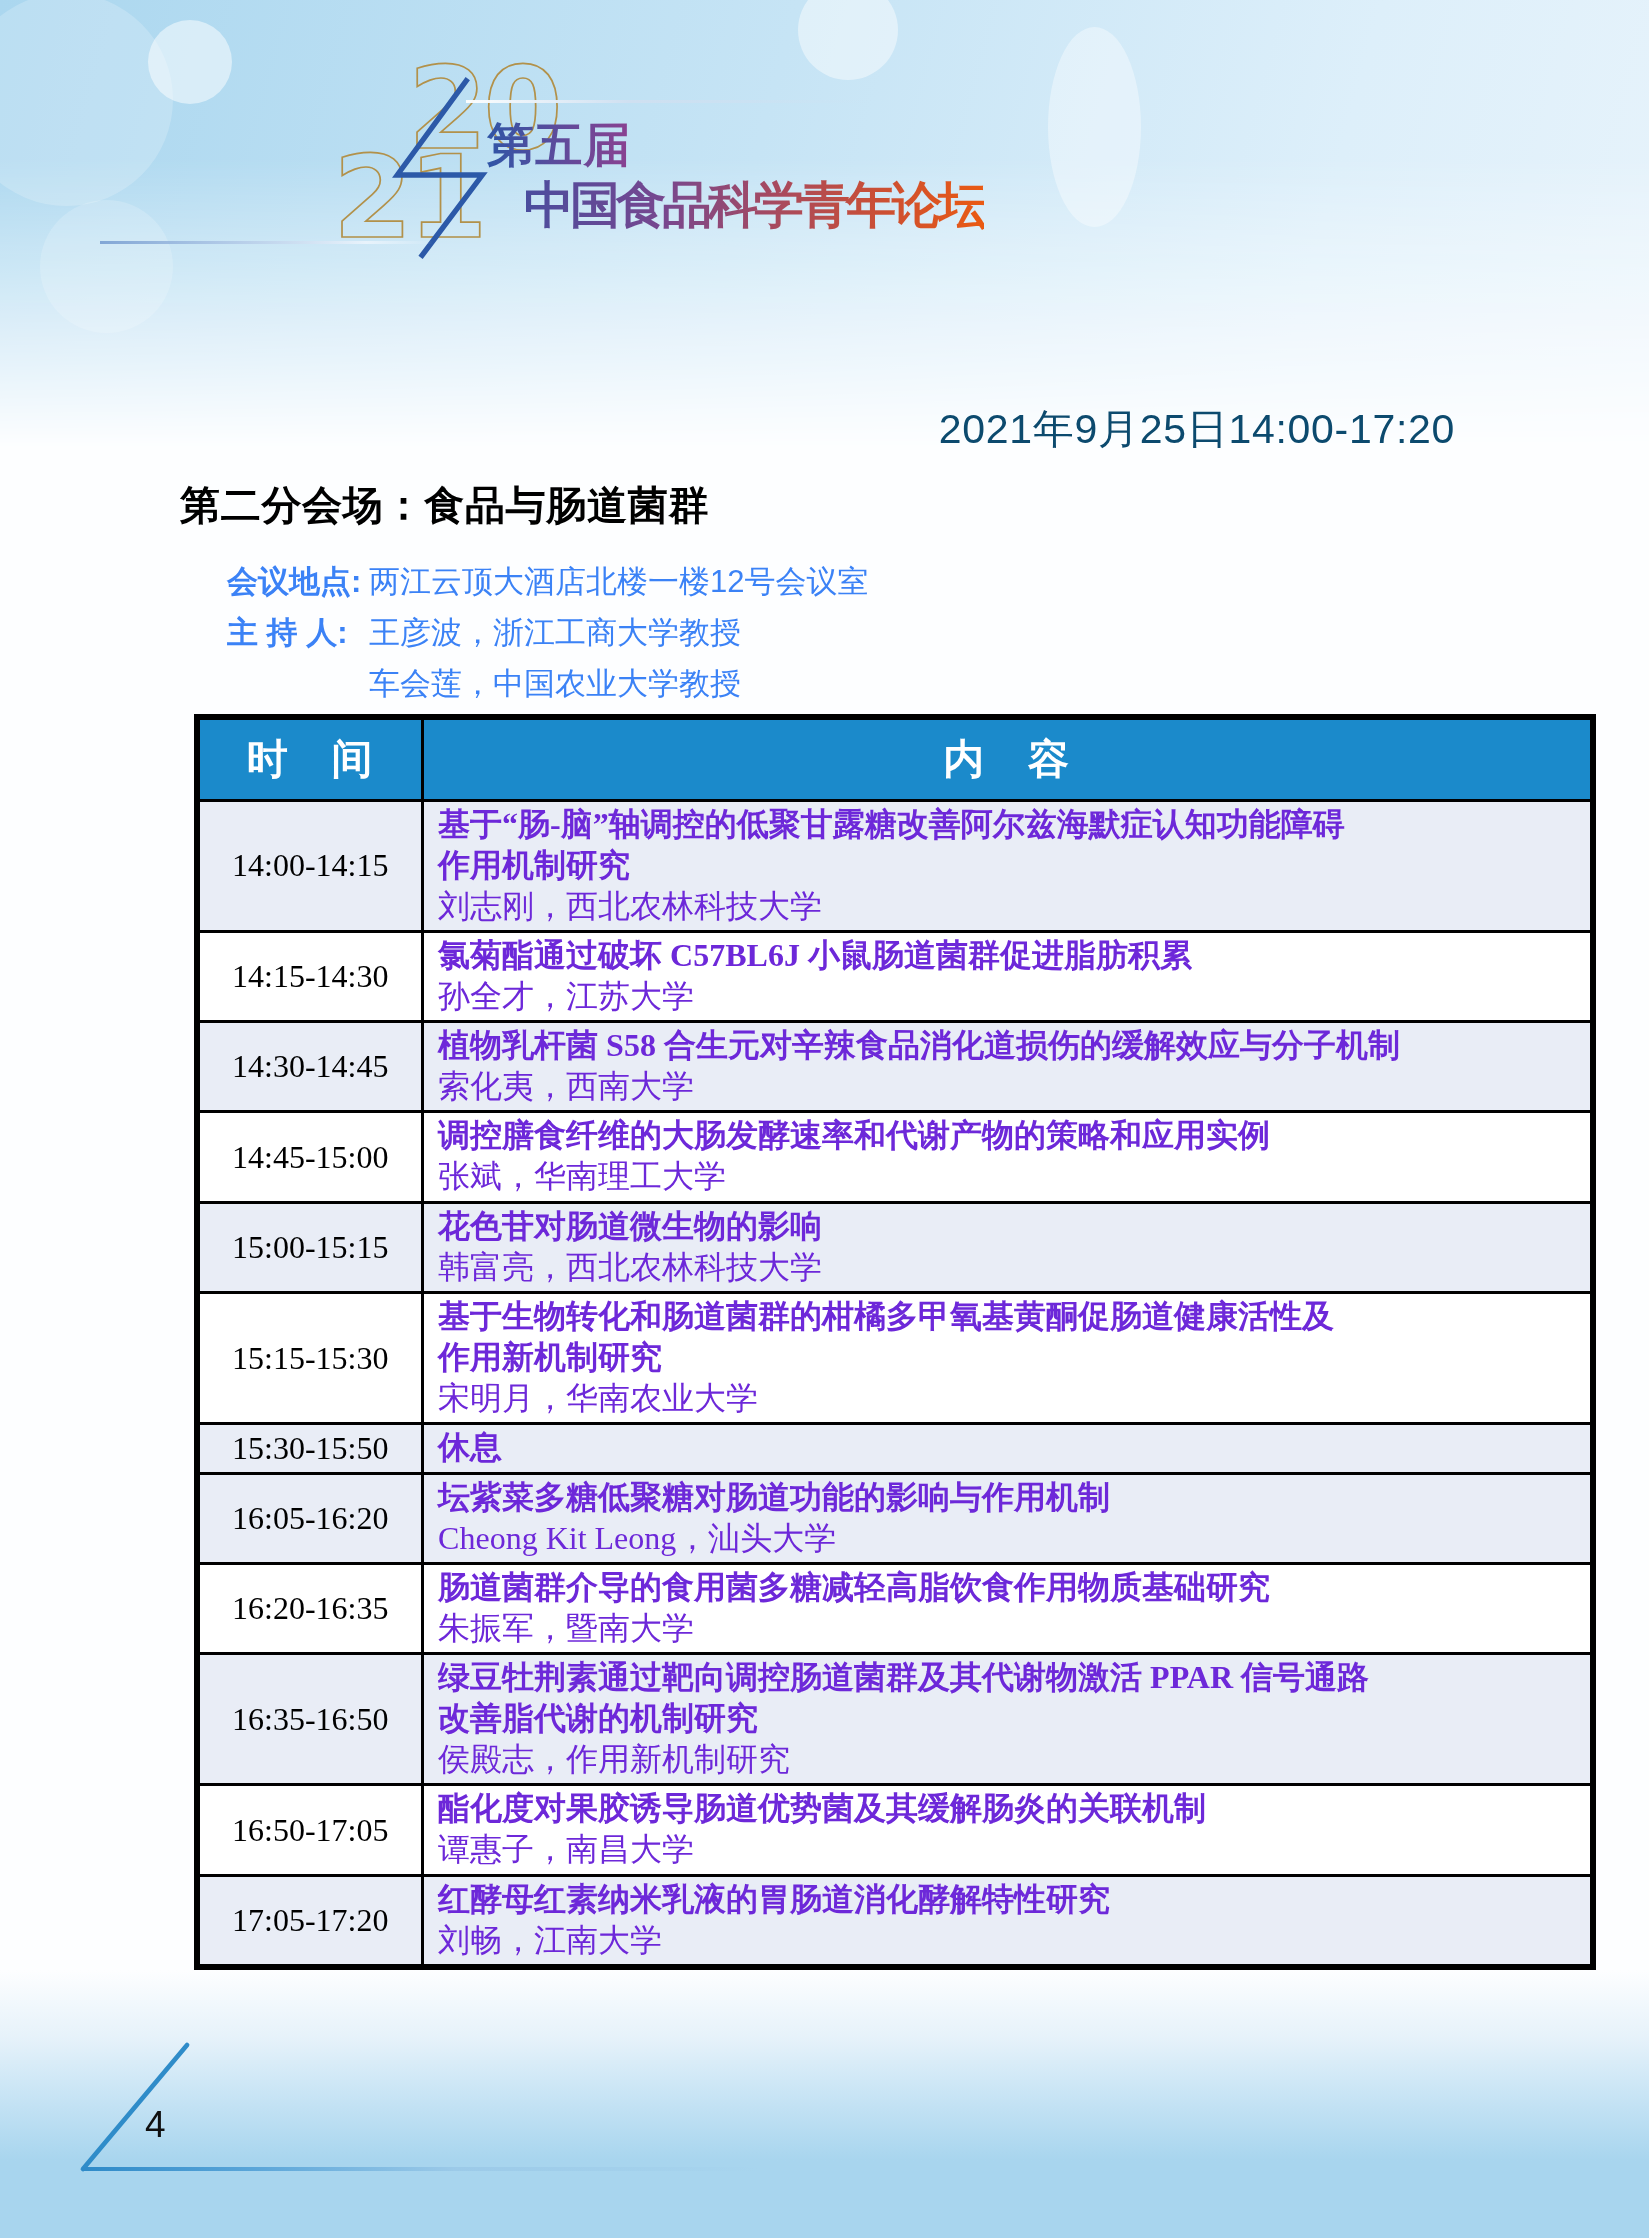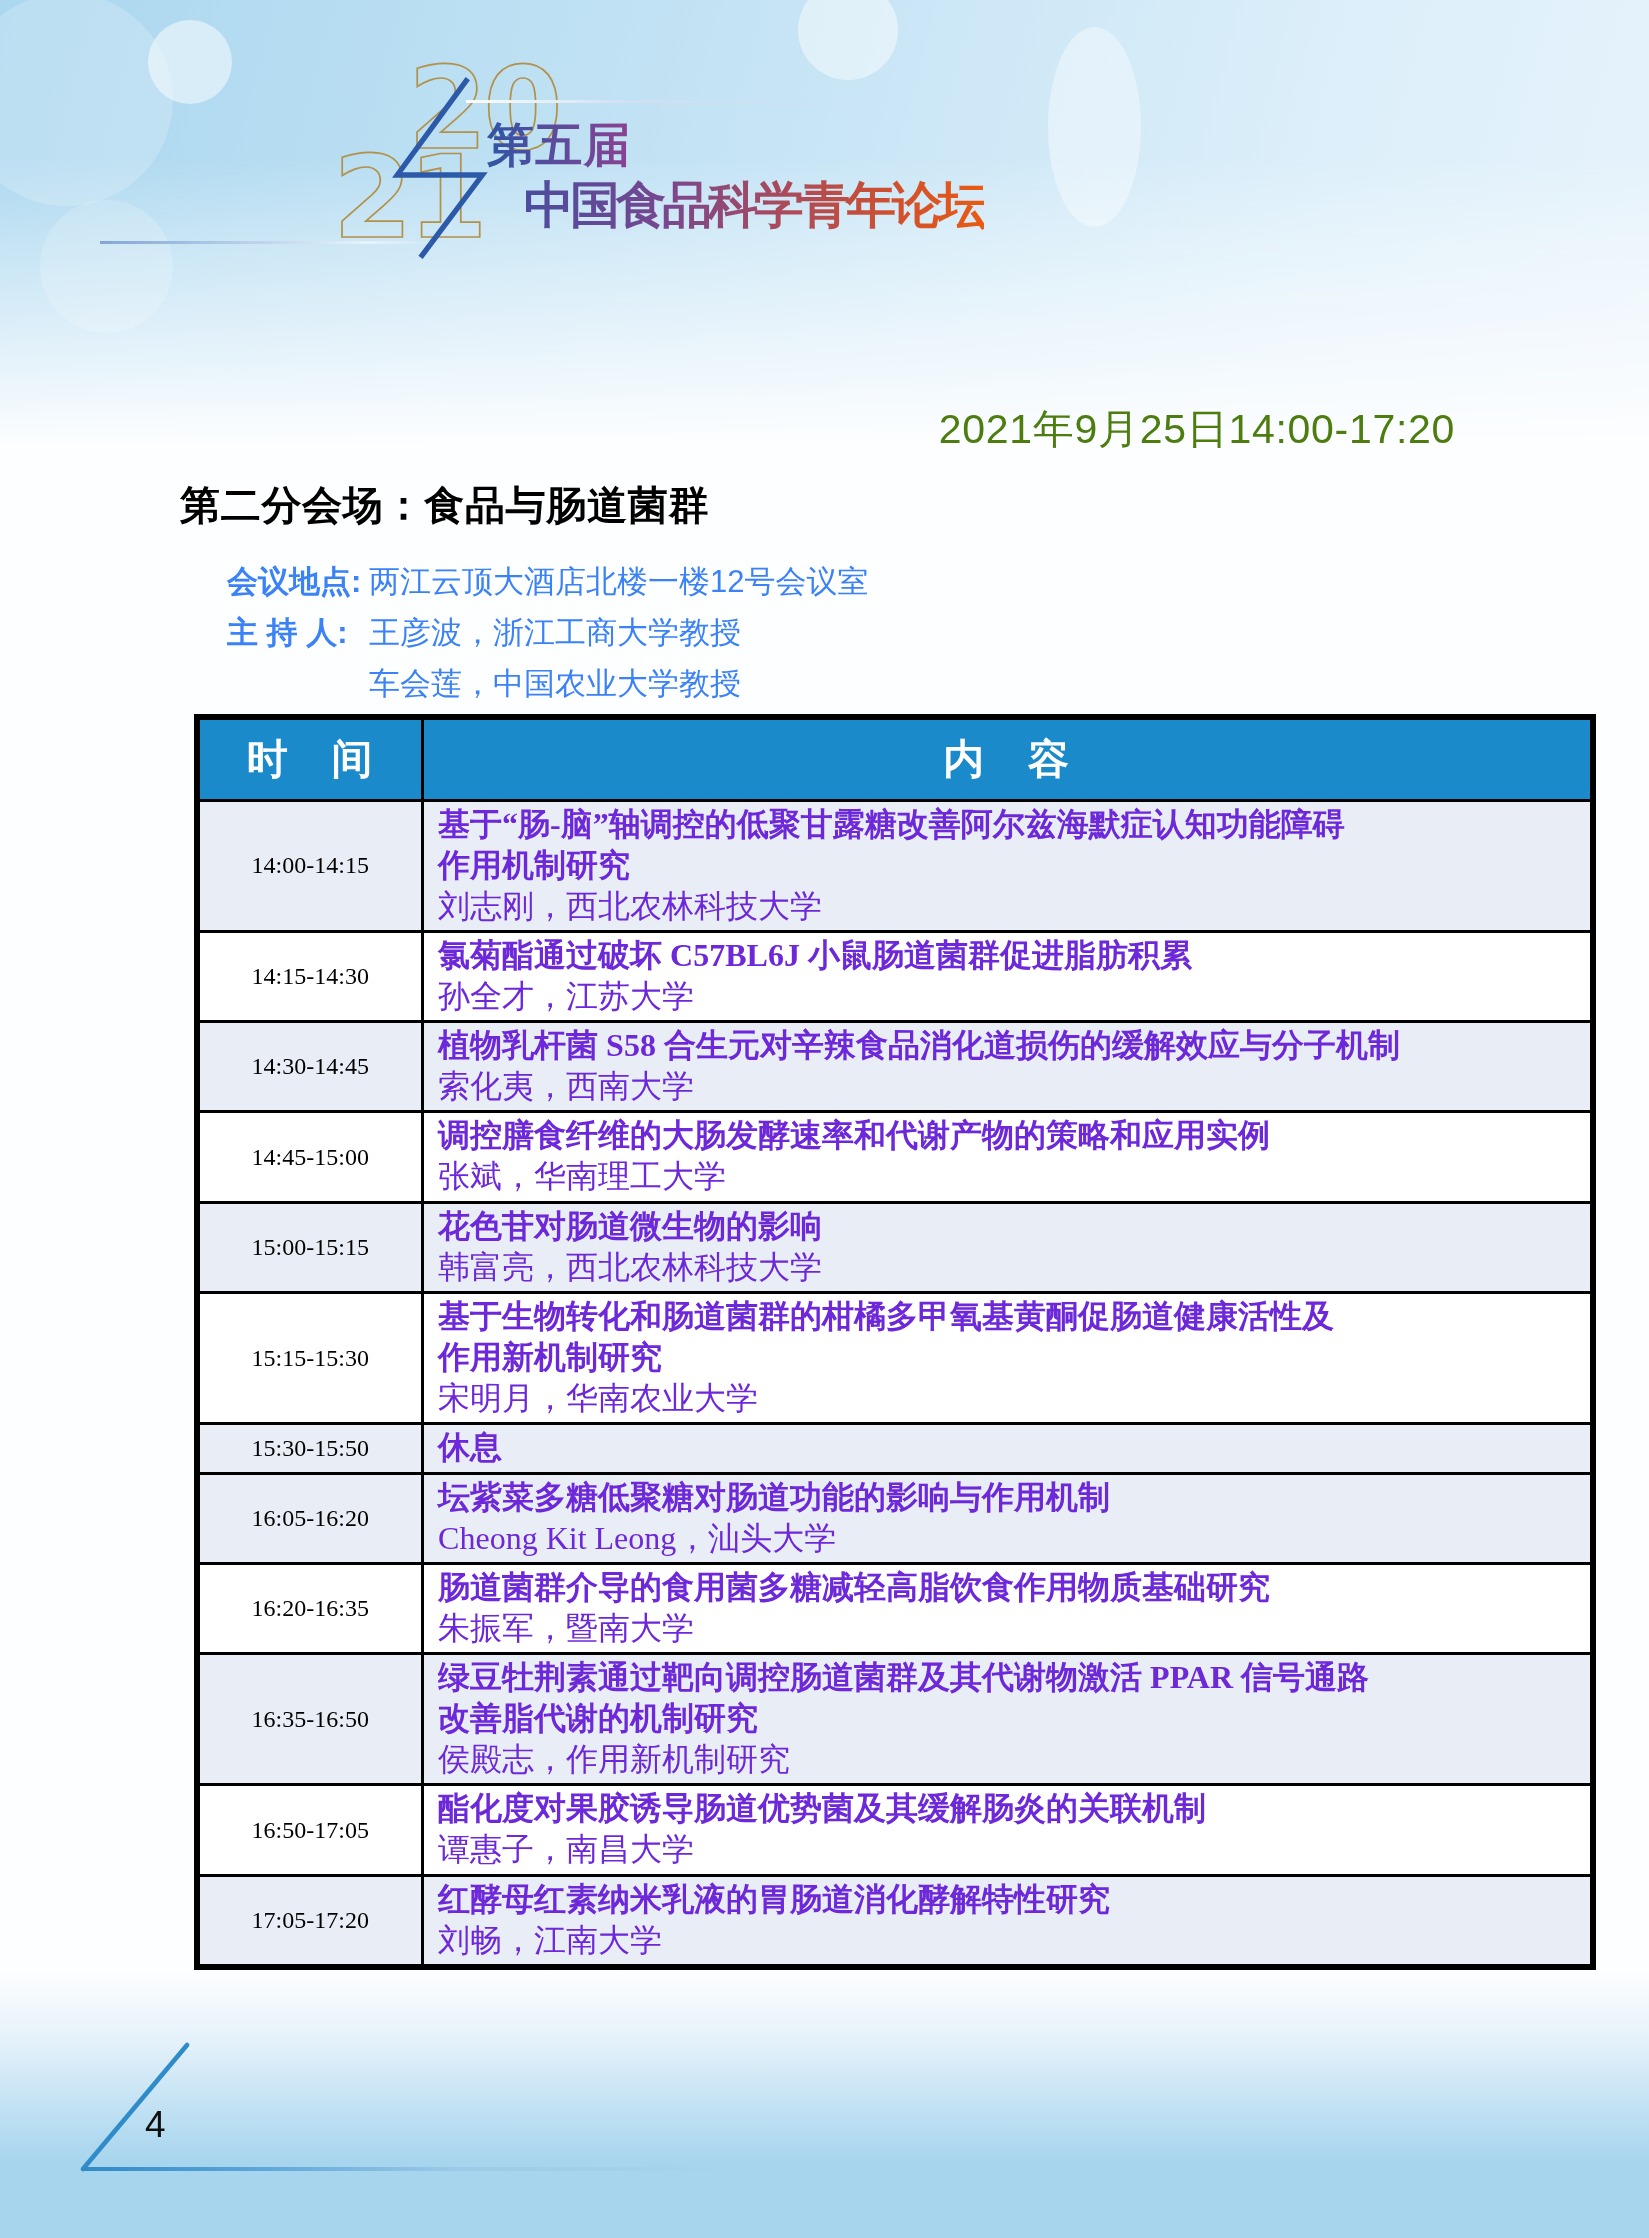--- a/index.html
+++ b/index.html
@@ -68,21 +68,21 @@
   .logo-forum{
     position:absolute;left:524px;top:172px;
     font-size:50px;font-weight:700;letter-spacing:-4px;
     background:linear-gradient(90deg,#4a4d9e 0%,#77478f 30%,#a84a5e 55%,#cc4f33 78%,#ea5a12 100%);
     -webkit-background-clip:text;background-clip:text;color:transparent;
   }
 
   
   .date-line{
     position:absolute;right:194px;top:402px;
-    font-size:41px;color:#4d7c0f;letter-spacing:0.7px;
+    font-size:41px;color:#0c4a6e;letter-spacing:0.7px;
   }
   .section-title{
     position:absolute;left:180px;top:478px;
     font-size:40px;font-weight:800;color:#000;letter-spacing:0.7px;
   }
   .meta{
     position:absolute;left:180px;top:556px;
     font-size:31px;color:#3b82f6;margin-left:47px;
   }
   .meta-row{display:flex;height:51px;align-items:center;}
@@ -98,21 +98,21 @@
   }
   table.schedule th,table.schedule td{border:3.3px solid #000;}
   th.h-time,th.h-content{
     background:var(--header-blue);color:#fff;
     font-size:41px;font-weight:700;height:83px;
     text-align:center;vertical-align:middle;letter-spacing:1.3px;
   }
   th.h-time{width:225px;}
   td.time{
     font-family:"Liberation Serif",serif;
-    font-size:24px;text-align:center;vertical-align:middle;
+    font-size:32px;text-align:center;vertical-align:middle;
     white-space:nowrap;color:#000;
   }
   td.content{
     font-family:"Liberation Serif",serif;
     font-size:32px;line-height:41px;
     padding:2px 13.3px 3.3px 14.6px;vertical-align:middle;color:#6d28d9;
   }
   td.content .title{font-weight:700;white-space:pre-line;}
   td.content .speaker{font-weight:400;}
   tr.shaded td{background:var(--row-shaded);}

